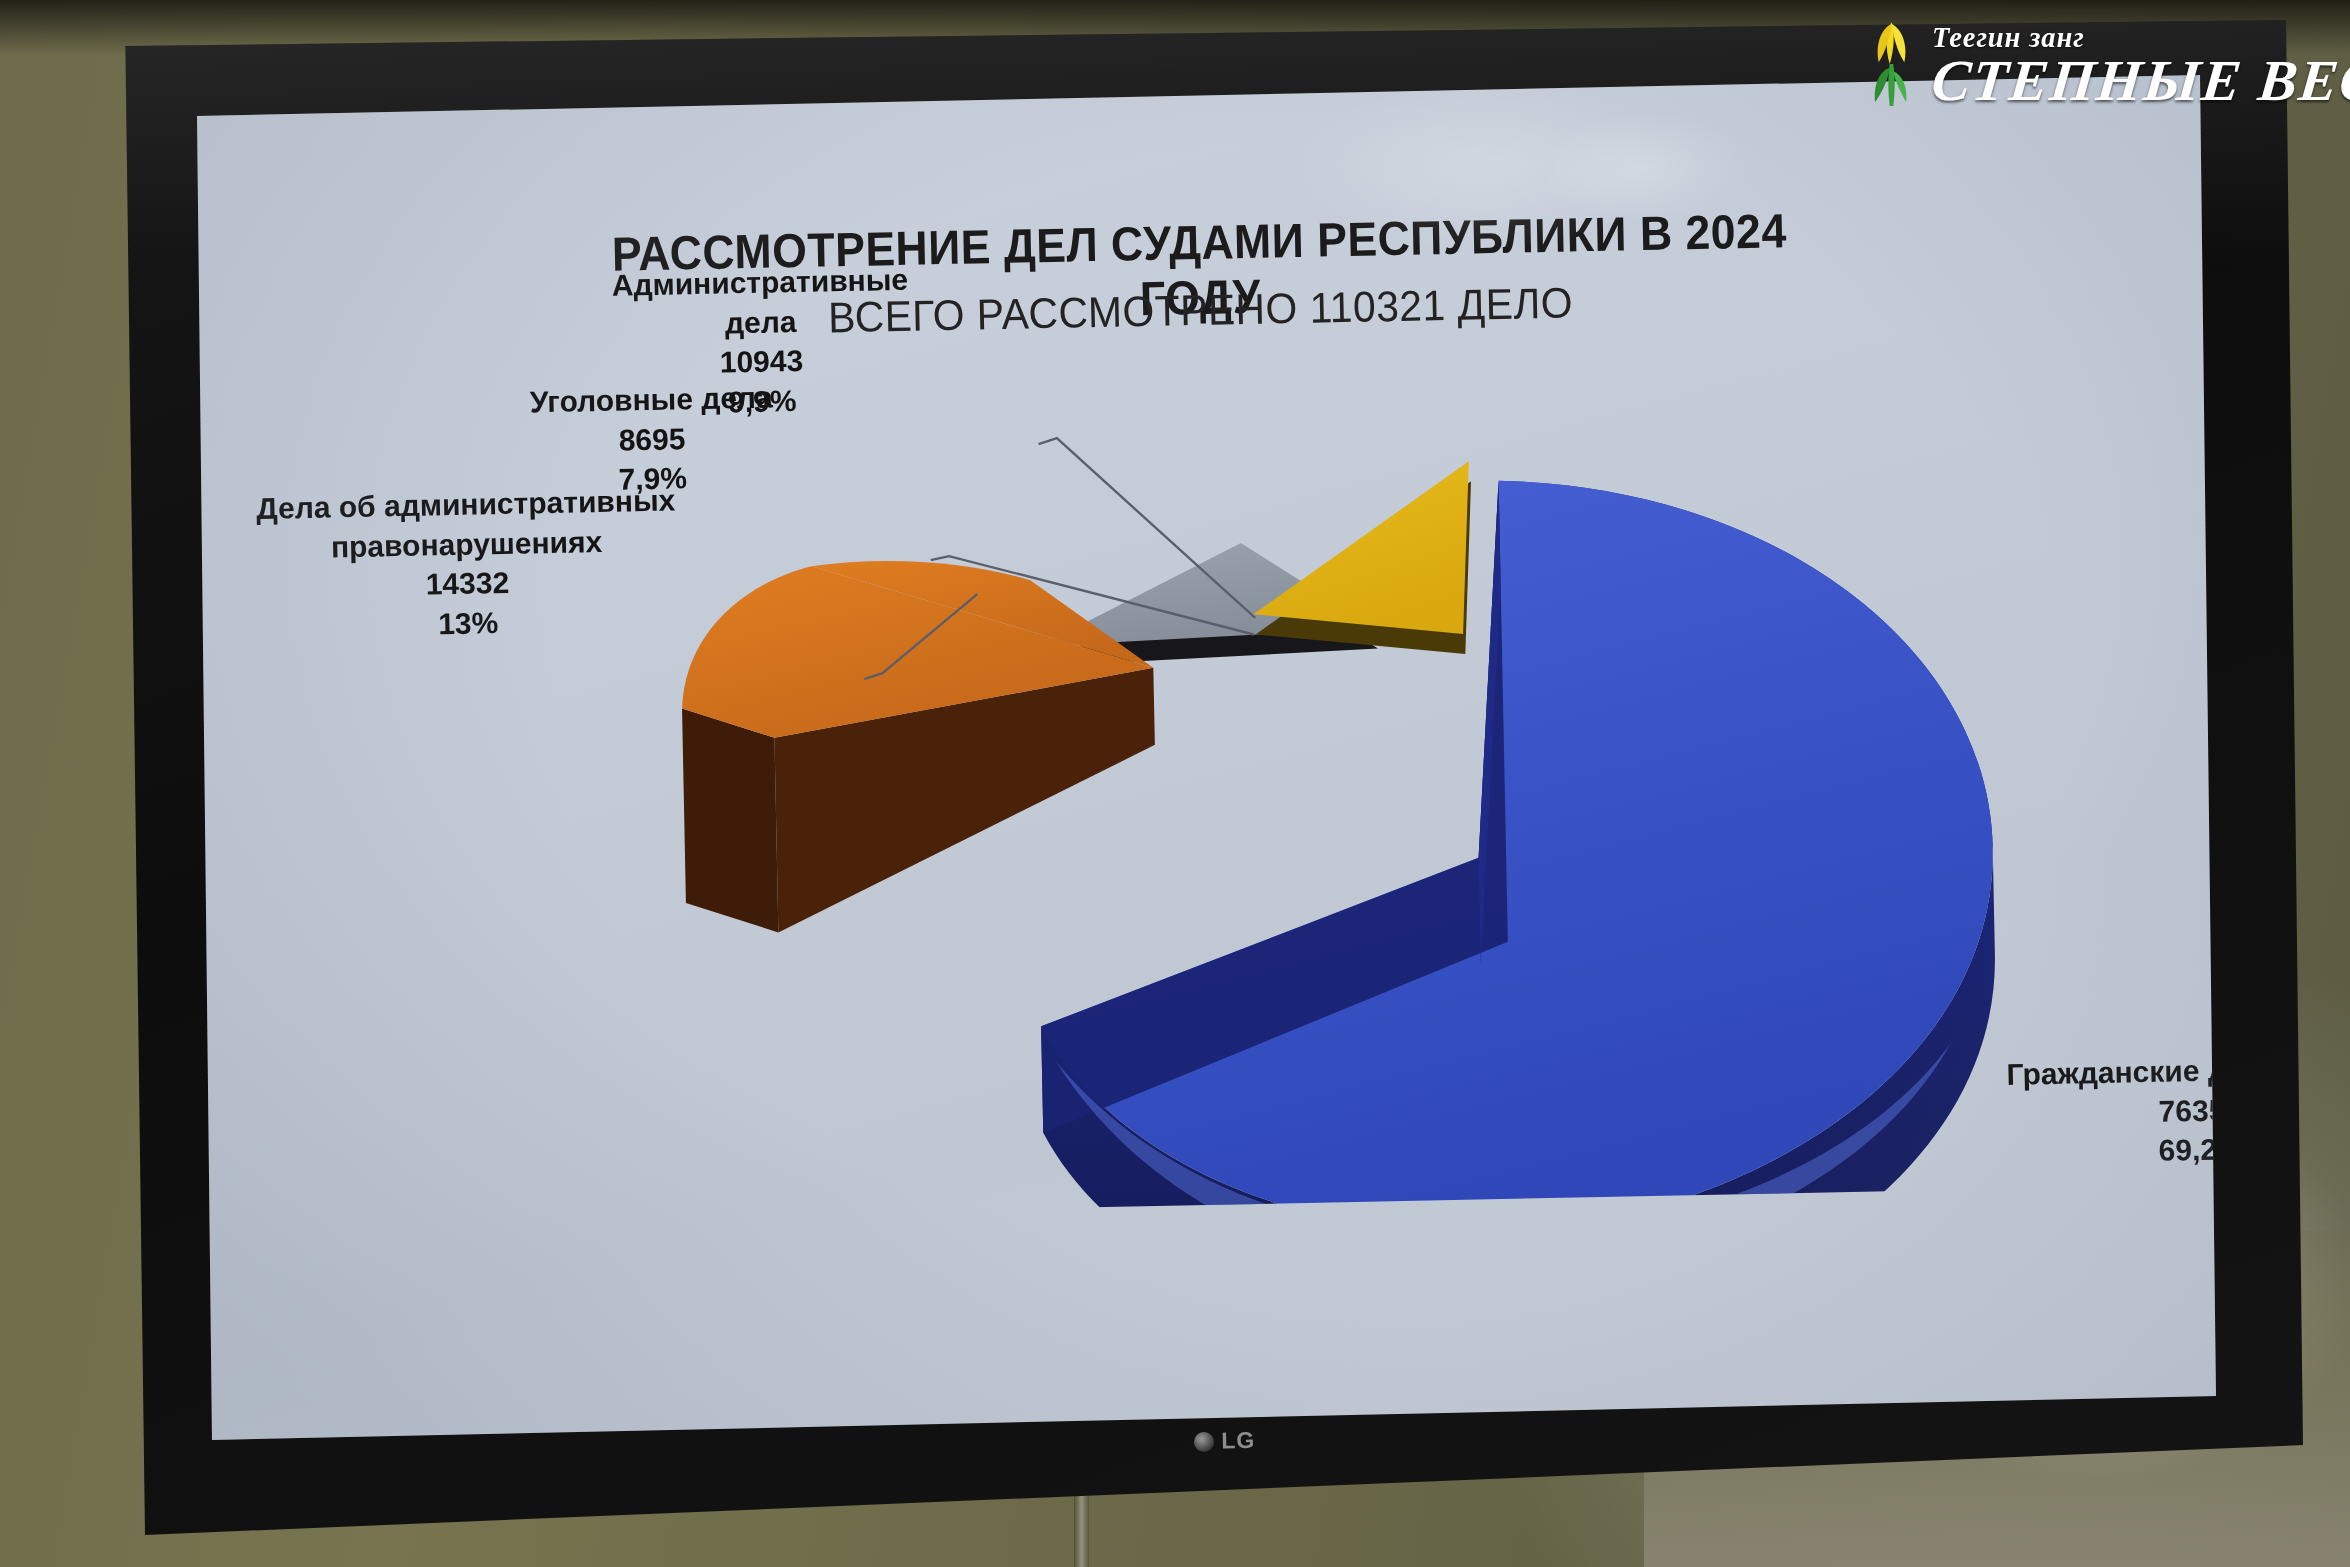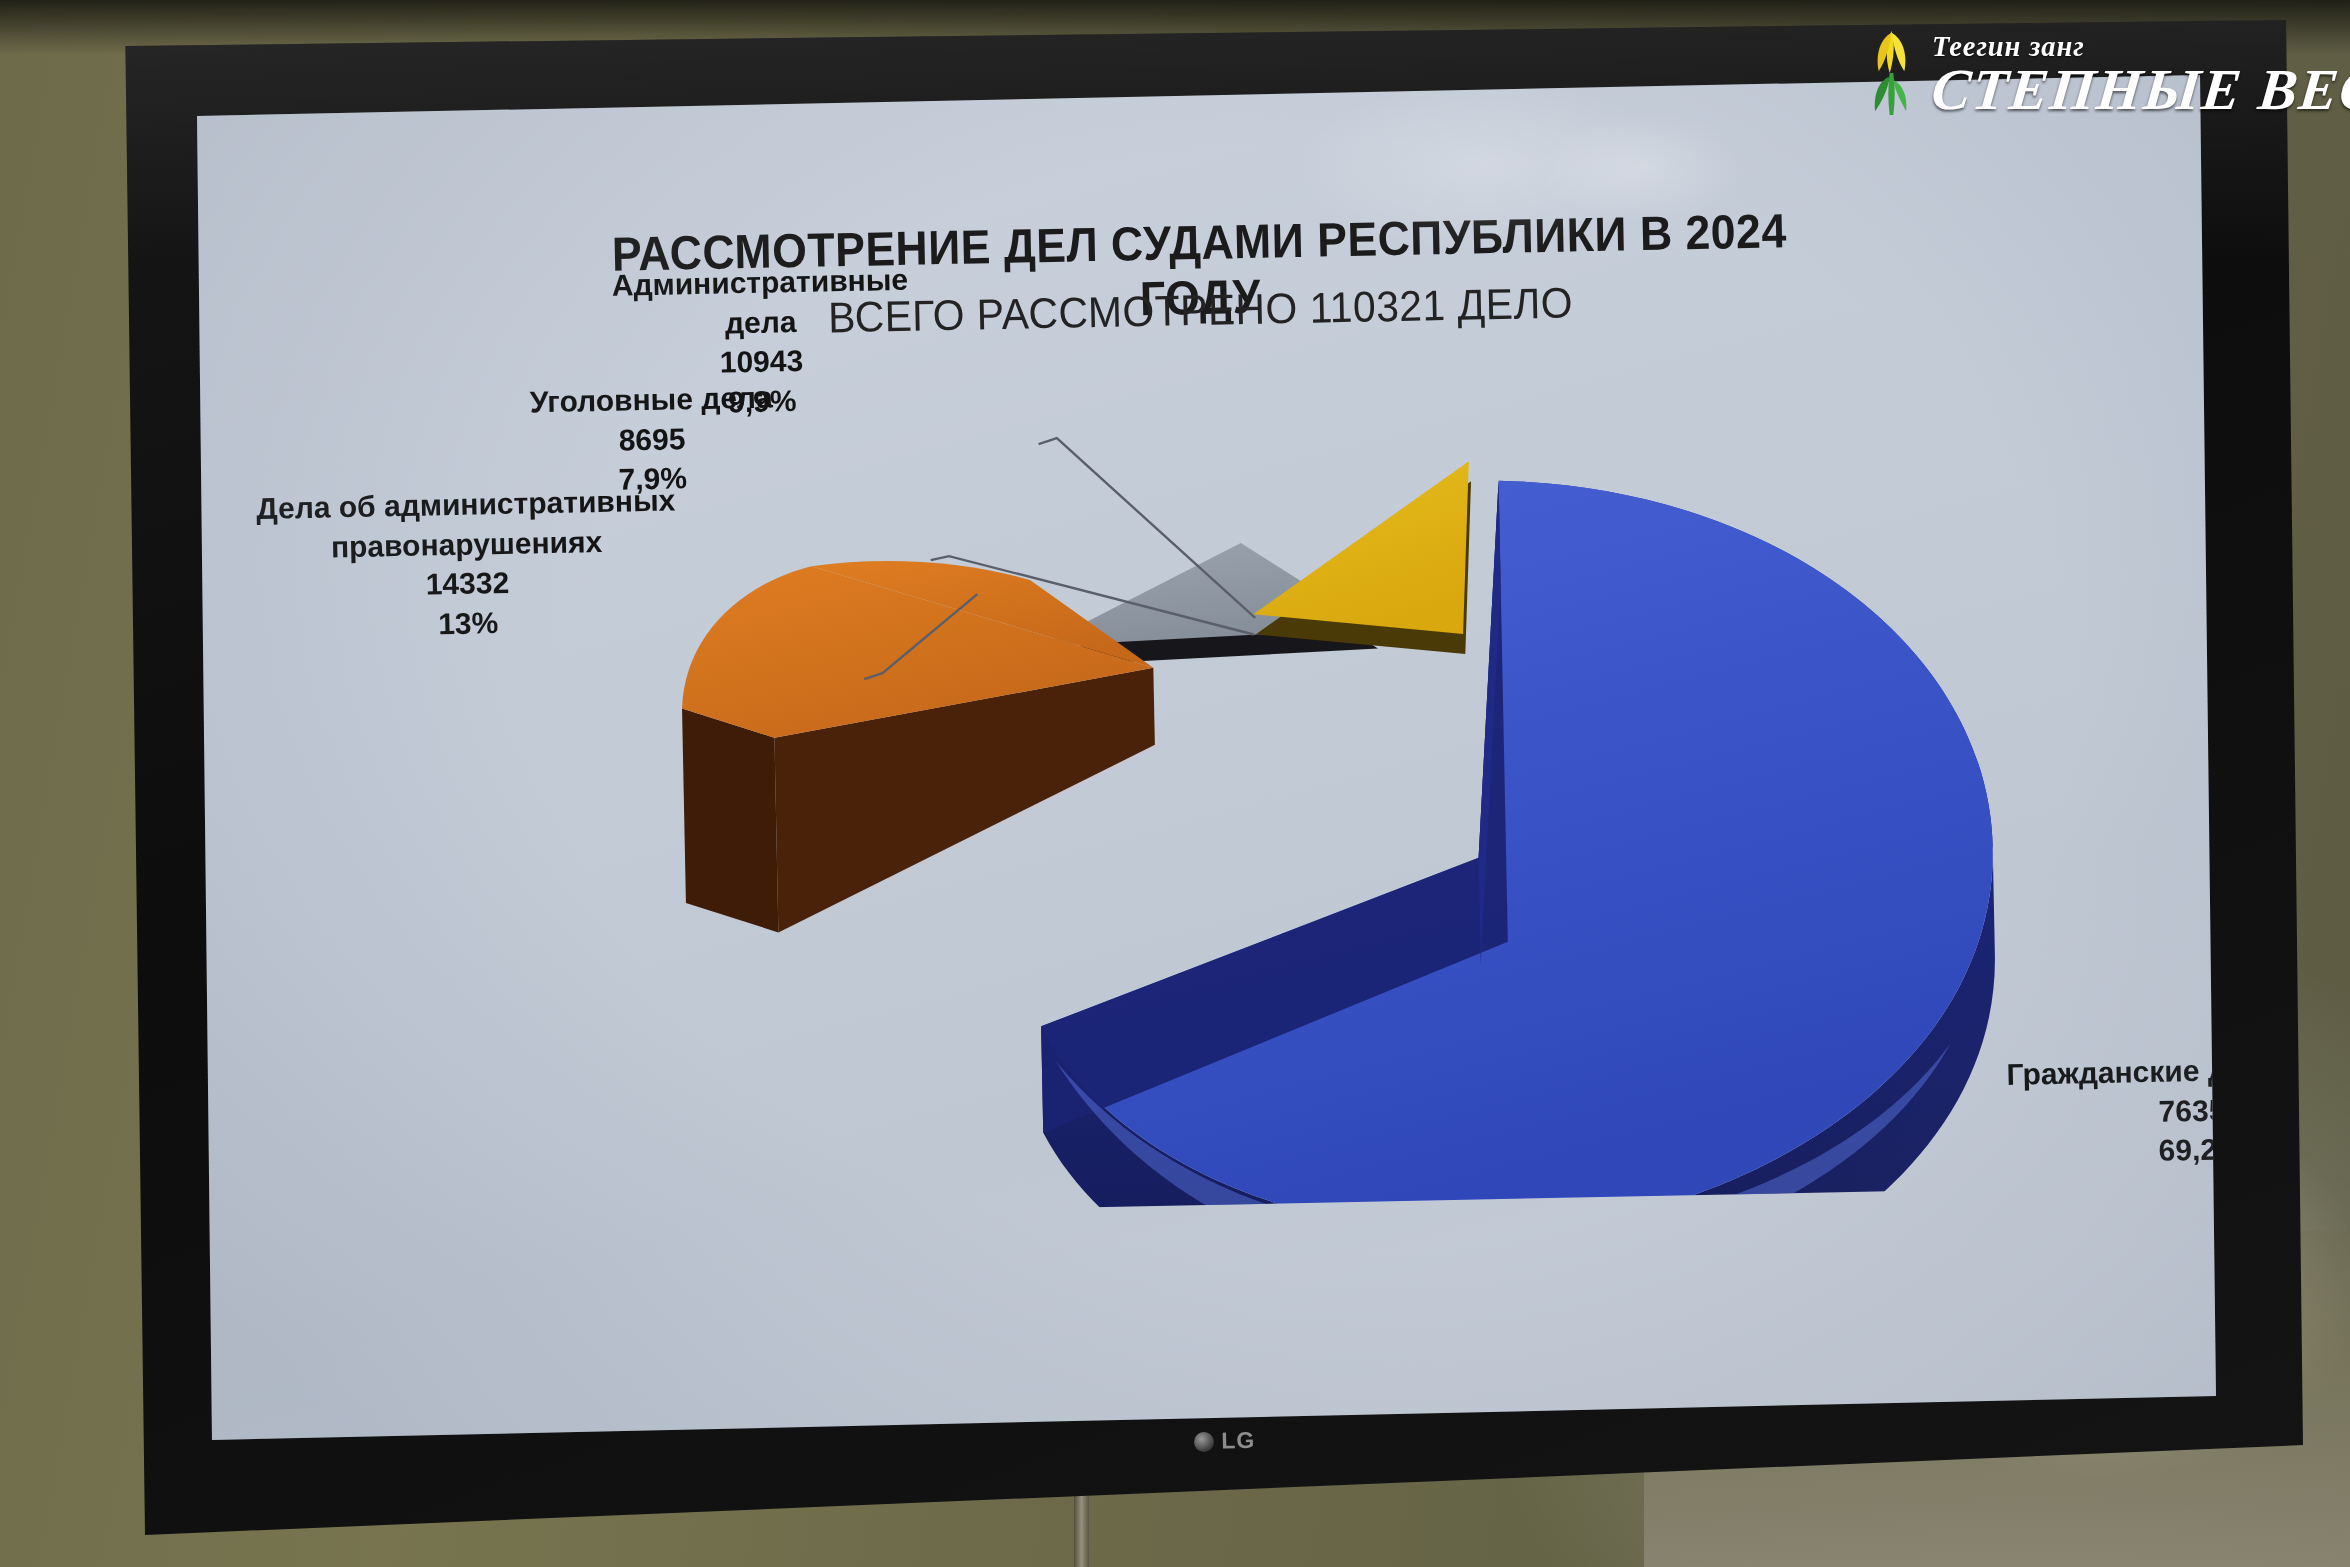--- a/index.html
+++ b/index.html
@@ -13,21 +13,21 @@
   .room-wall-right{position:absolute;left:1644px;top:1231px;width:707px;height:337px;
         background:linear-gradient(180deg,#6c6a52 0%, #78755c 40%, #8a8672 100%);opacity:.9;}
   .room-trim{position:absolute;left:1074px;top:1433px;width:14.7px;height:135px;
         background:linear-gradient(90deg,#4c4a38,#9b9884,#55533f);opacity:.85;}
   .room-dark-top{position:absolute;left:0;top:0;width:2351px;height:55px;
         background:linear-gradient(180deg,rgba(20,20,14,.85),rgba(20,20,14,0));}
   .room-glow{position:absolute;left:1883px;top:1084px;width:478px;height:395px;
         background:radial-gradient(ellipse at 45% 50%, rgba(255,250,225,.30), rgba(255,250,225,0) 72%);}
 
   
-  #watermark{position:absolute;left:1855px;top:16px;width:487px;height:103px;text-align:center;}
+  #watermark{position:absolute;left:1855px;top:7px;width:487px;height:103px;text-align:center;}
   #watermark .wm-tulip{position:absolute;left:0;top:3.7px;width:73px;height:96px;}
   #watermark .wm-kalmyk{position:absolute;left:77px;top:14.7px;font-size:28.5px;font-weight:bold;
         color:#fff;letter-spacing:0.9px;font-family:"Liberation Serif",serif;font-style:italic;
         text-shadow:0 0.9px 1.8px rgba(0,0,0,.7);}
   #watermark .wm-main{position:absolute;left:77px;top:40px;font-size:58px;font-weight:bold;
         color:#fff;letter-spacing:1.8px;font-family:"Liberation Serif",serif;font-style:italic;
         transform:skewX(-6deg);text-shadow:0 1.8px 2.8px rgba(0,0,0,.6);white-space:nowrap;}
 
   
   #tv{position:absolute;left:0;top:0;width:2351px;height:1568px;}

